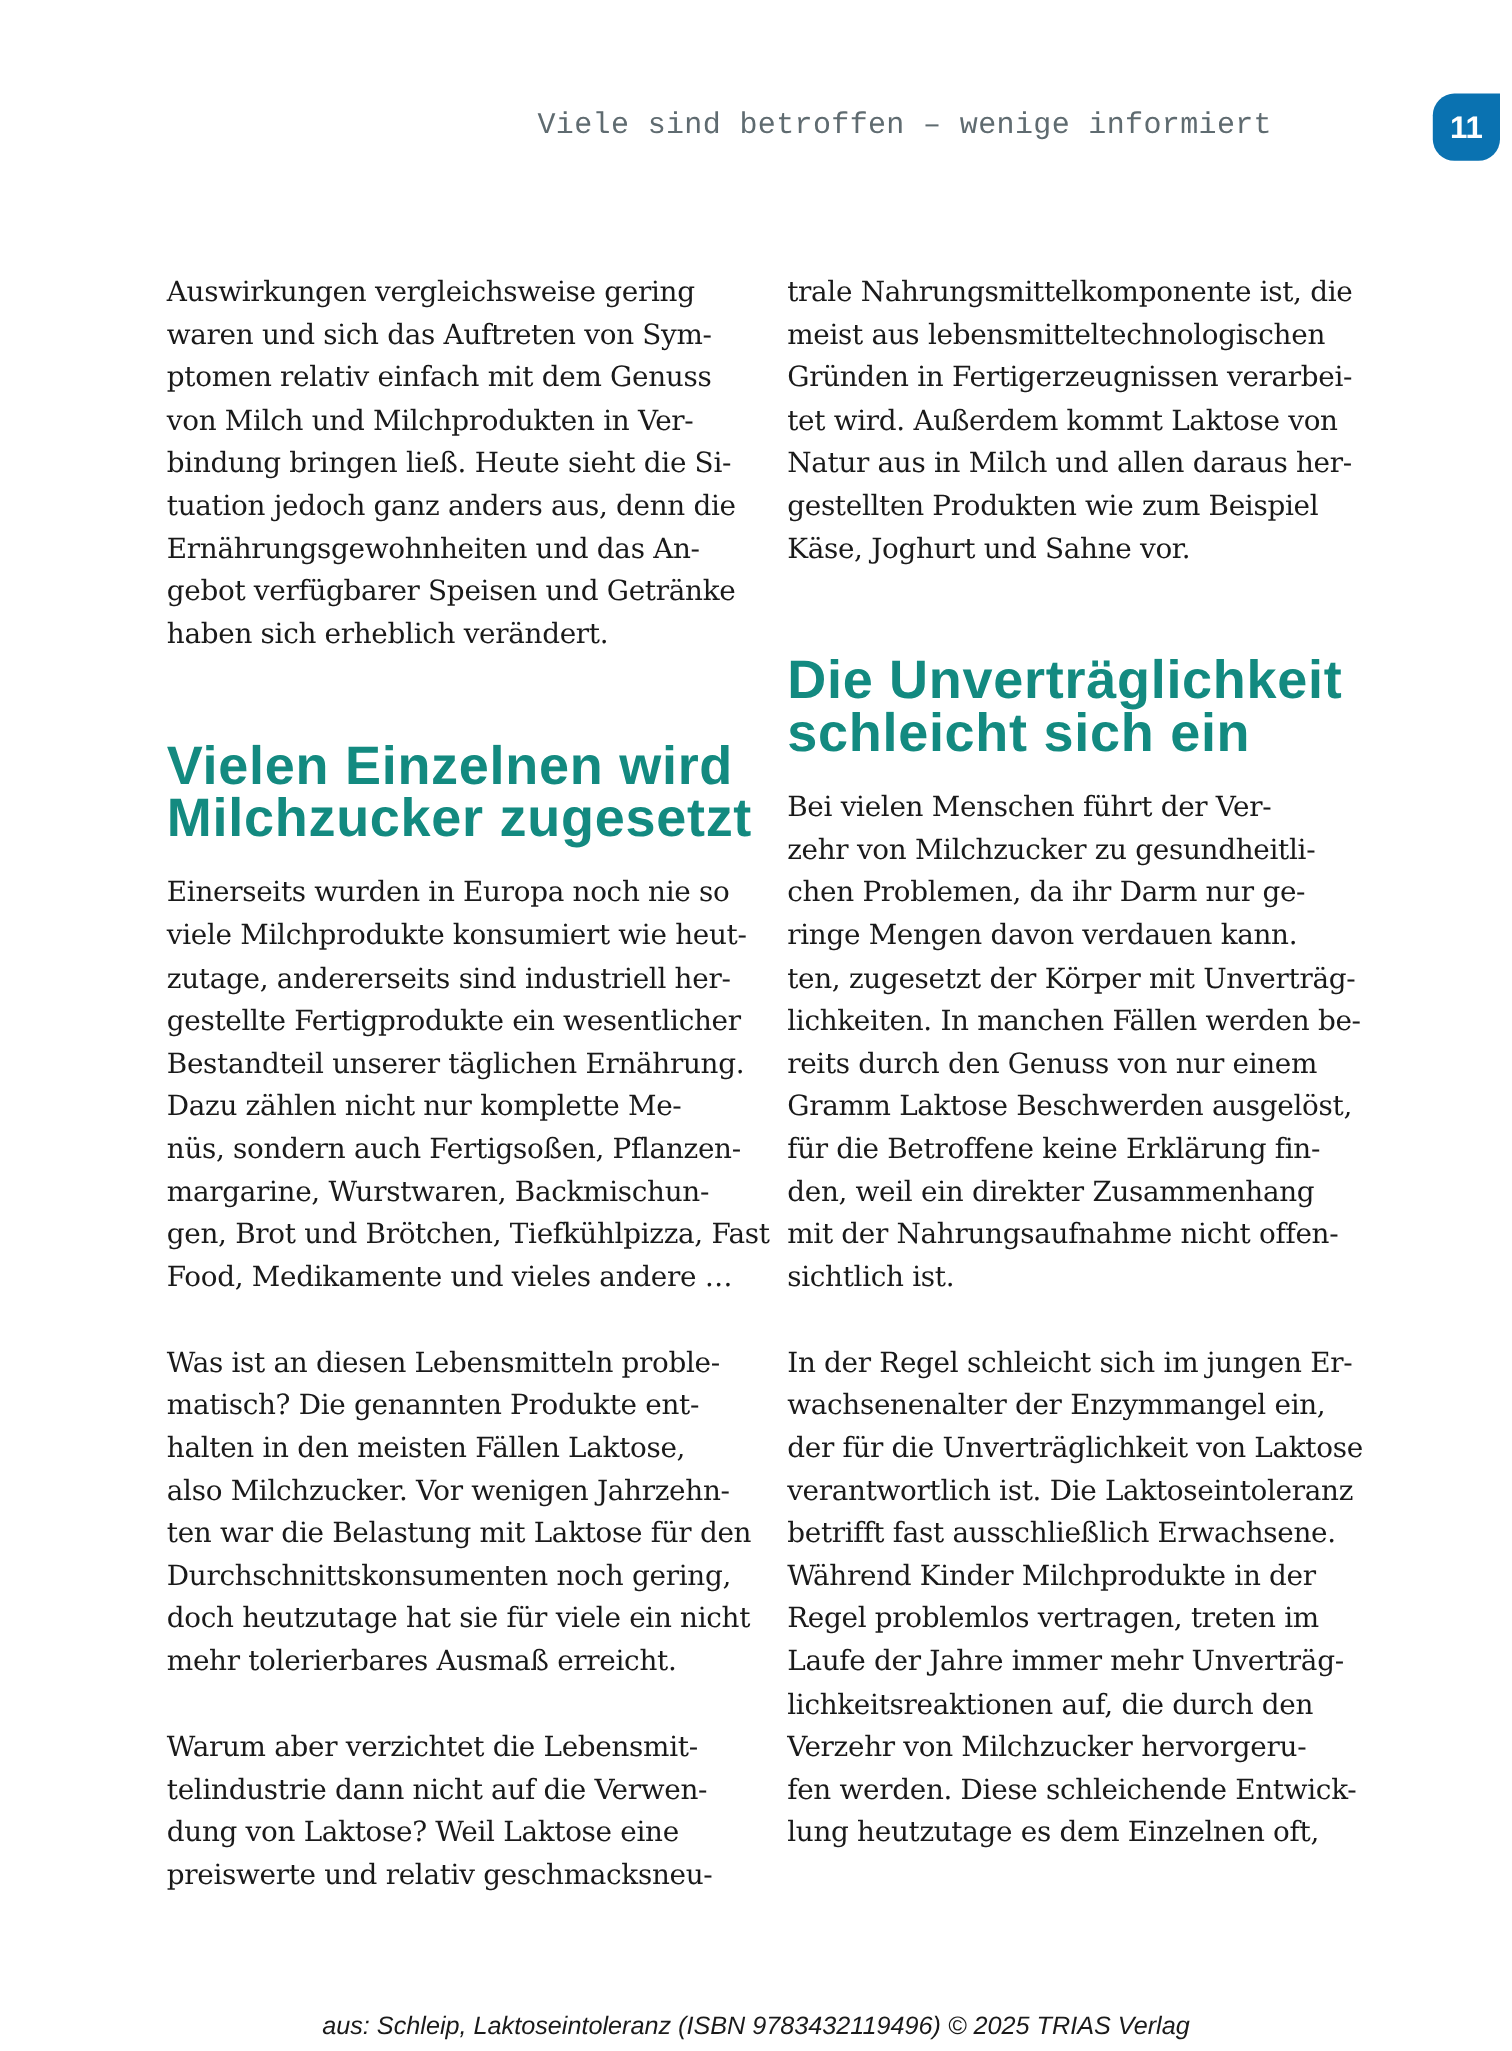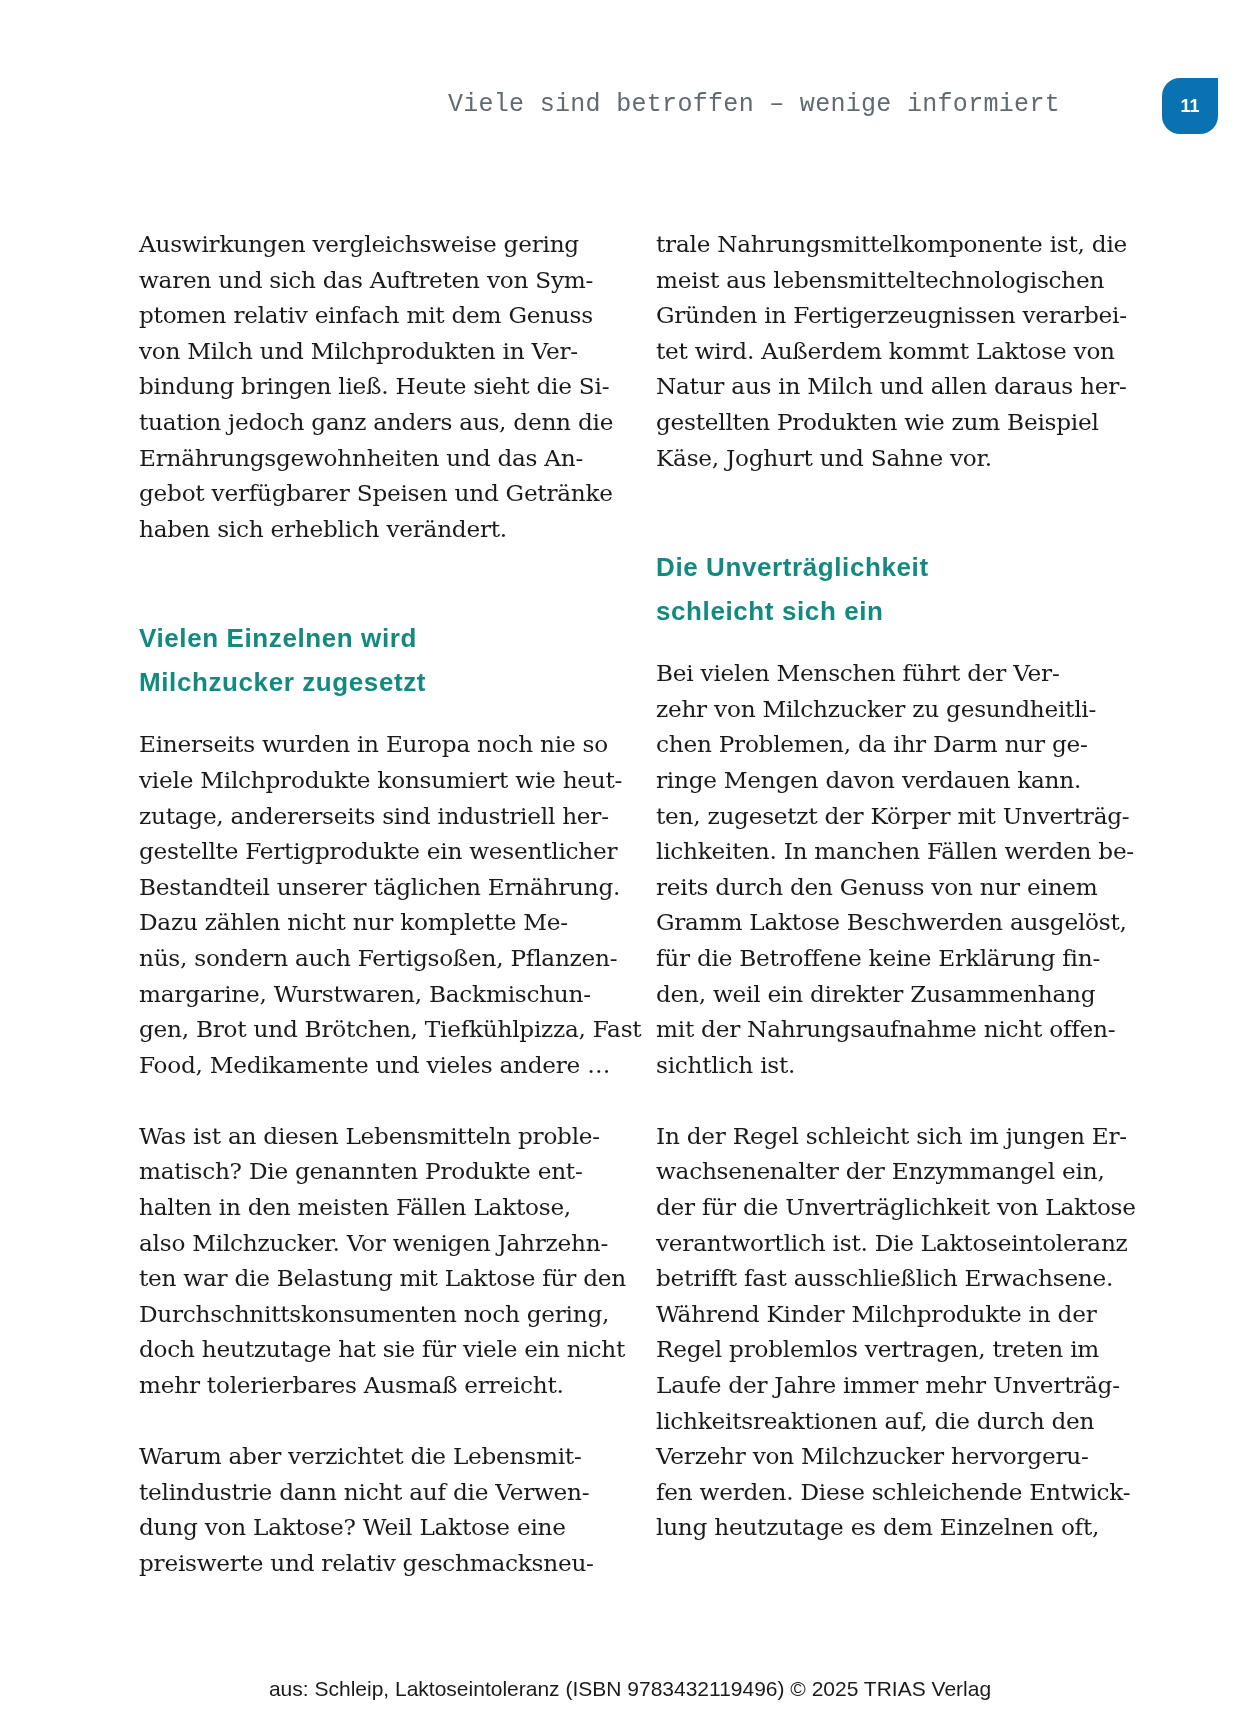--- a/index.html
+++ b/index.html
@@ -20,29 +20,29 @@
       right: 200px;
       font-family: Liberation Mono, monospace;
       font-size: 25px;
       color: #5f6b70;
       letter-spacing: 0.3px;
       white-space: nowrap;
     }
     .page-badge {
       position: absolute;
       top: 78px;
-      left: 1162px;
+      left: 1194px;
       width: 56px;
       height: 56px;
       background: #0a72b1;
       border-radius: 18px 0 18px 18px;
       color: #ffffff;
       font-family: "Liberation Sans", "DejaVu Sans", sans-serif;
       font-weight: bold;
-      font-size: 18px;
+      font-size: 26px;
       display: flex;
       align-items: center;
       justify-content: center;
     }
     .column {
       position: absolute;
       top: 226px;
       width: 490px;
       margin-left: 21px;
     }
@@ -53,36 +53,37 @@
       font-size: 23.2px;
       line-height: 35.6px;
       height: 35.6px;
       white-space: nowrap;
       letter-spacing: -0.25px;
     }
     .gap { height: 35.6px; }
     .heading {
       font-family: "Liberation Sans", "DejaVu Sans", sans-serif;
       color: #138a80;
-      font-size: 26px;
+      font-size: 45px;
       line-height: 44px;
       letter-spacing: 0.6px;
       white-space: nowrap;
     }
     .heading .hline { display: block; height: 44px; }
     .footer {
       position: absolute;
       top: 1677px;
       left: 0;
       width: 1260px;
       text-align: center;
       font-family: "Liberation Sans", "DejaVu Sans", sans-serif;
       font-size: 21px;
       color: #1a1a1a;
       white-space: nowrap;
+      font-style: italic;
     }
   </style>
 </head>
 <body>
 
 <header>
   <div class="running-head">Viele sind betroffen – wenige informiert</div>
   <div class="page-badge">
     <span>11</span>
   </div>

